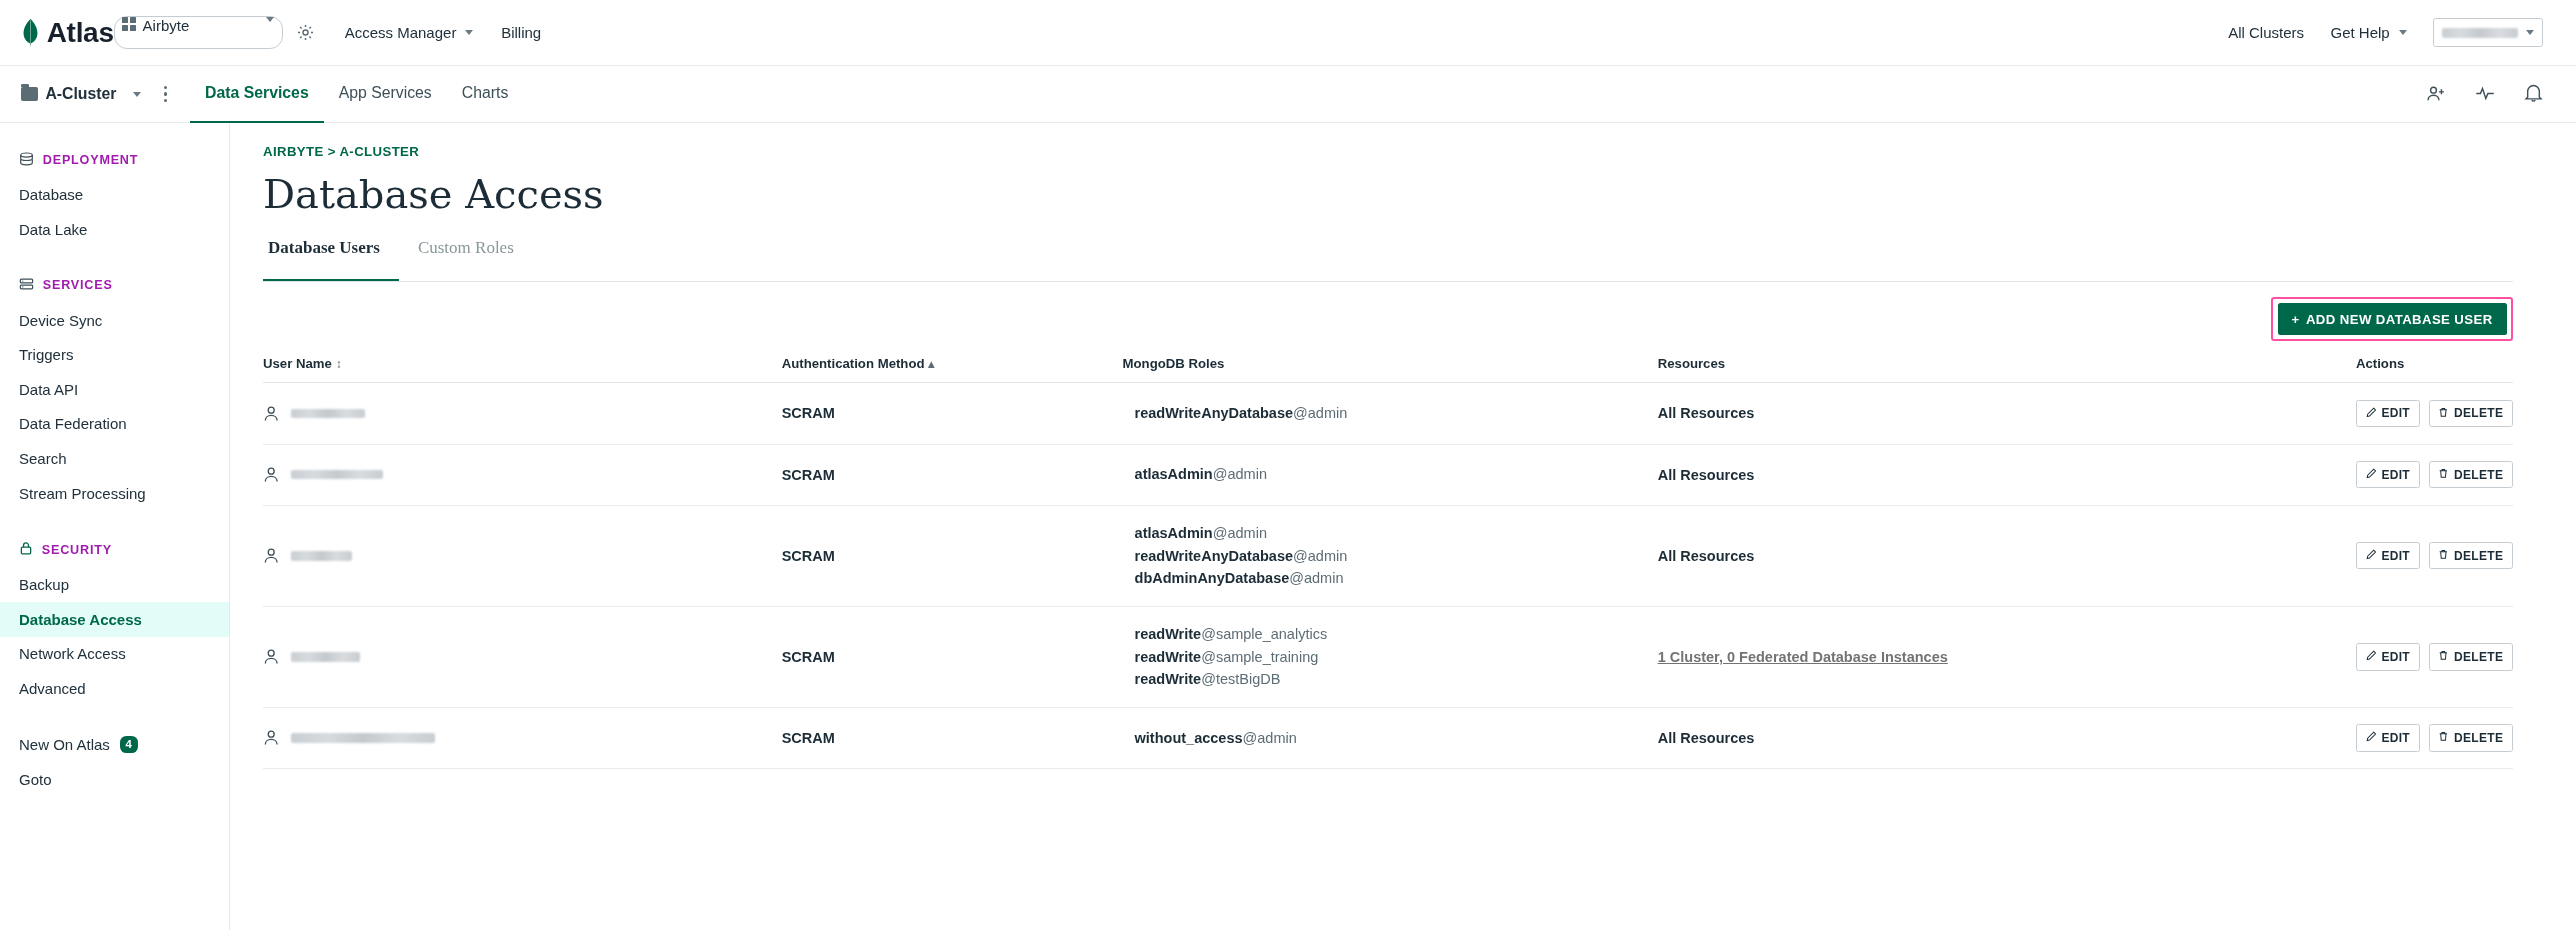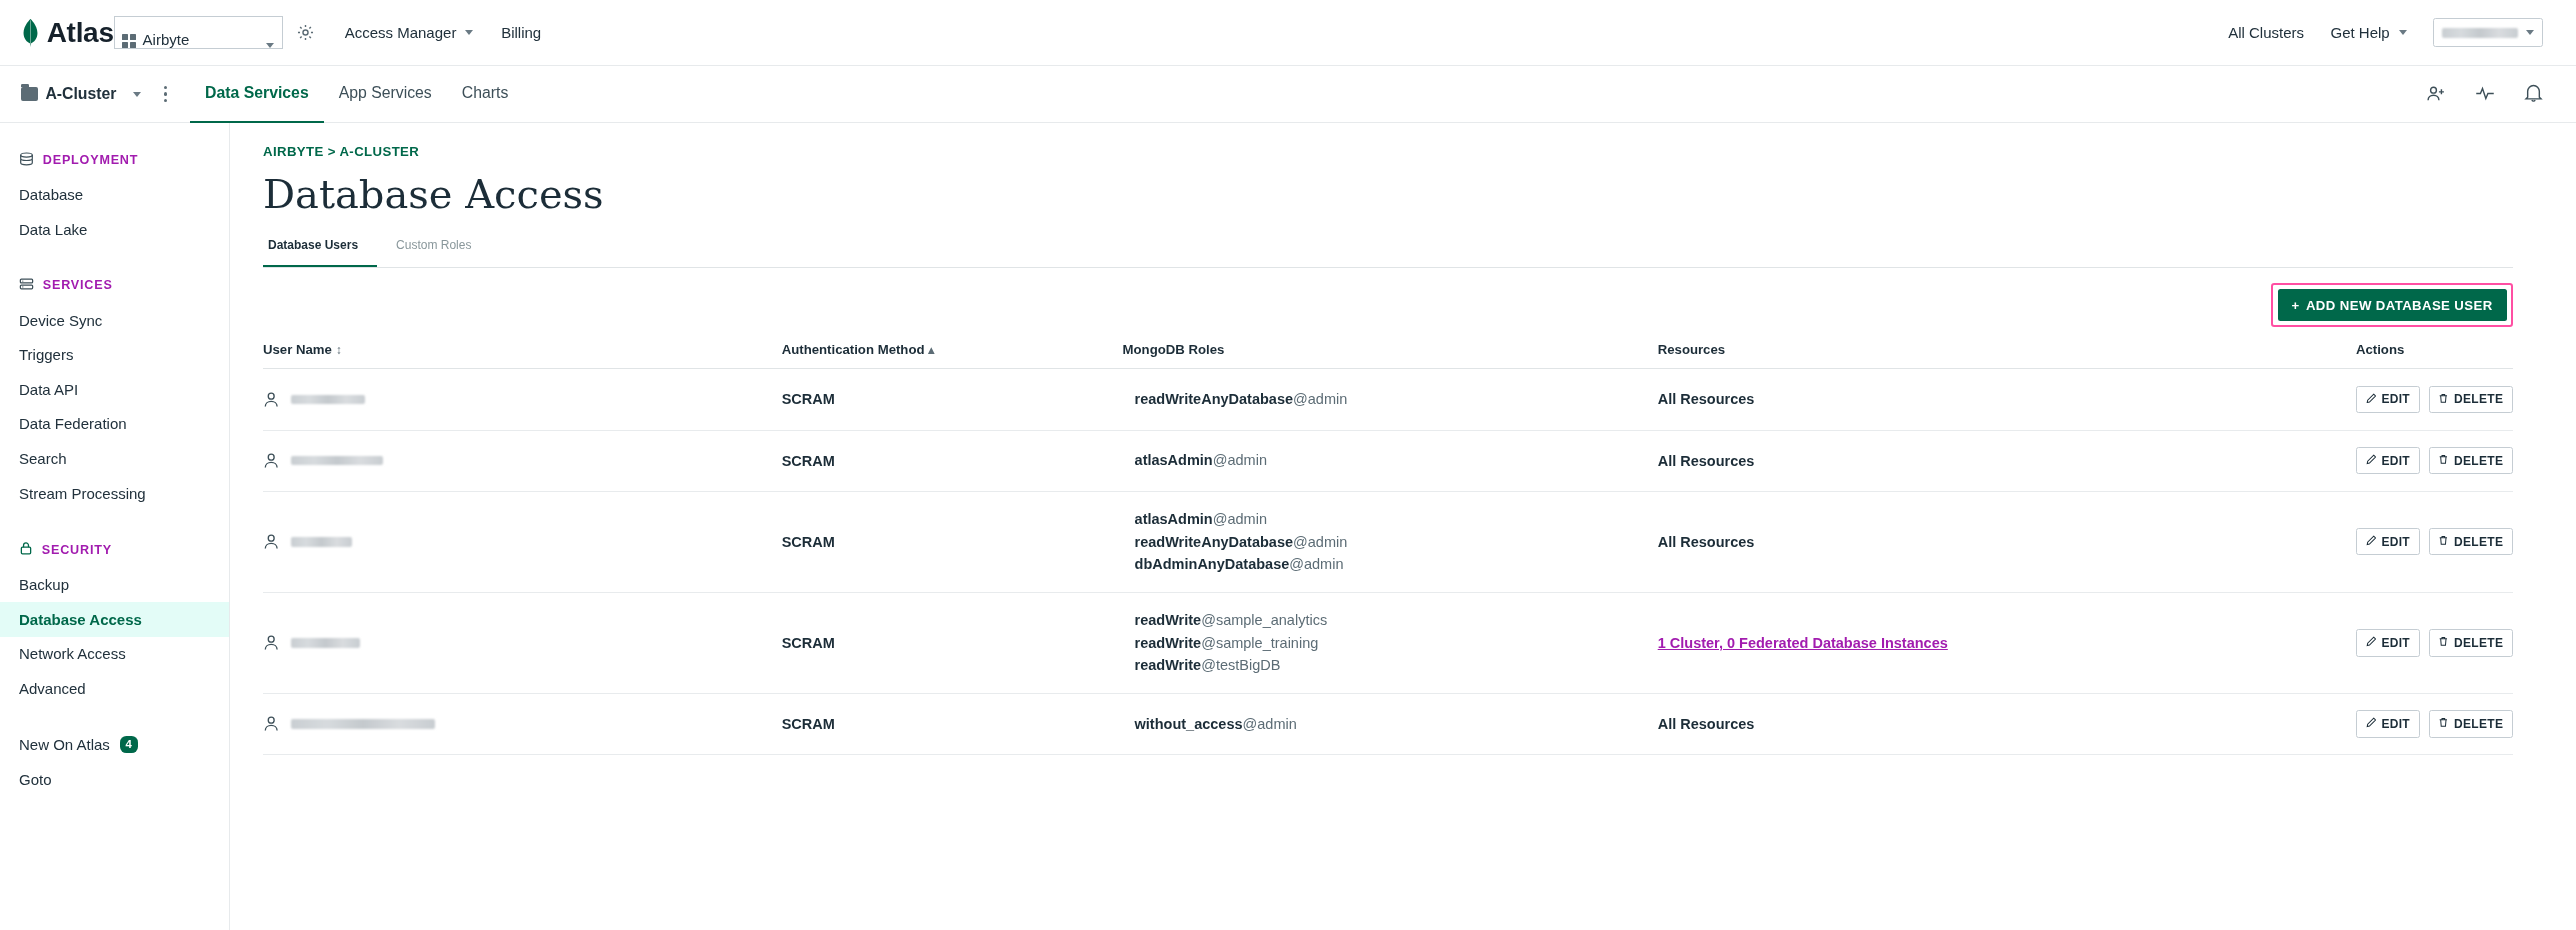--- a/index.html
+++ b/index.html
@@ -22,22 +22,22 @@
     padding: 0 33px 0 21.4px;
     background: #fff;
   }
   .brand { display: flex; align-items: center; gap: 6.3px; }
   .brand-leaf { width: 19px; height: 26.5px; position: relative; }
   .brand-leaf svg { display: block; }
   .brand-text { font-size: 28px; font-weight: 700; letter-spacing: -0.3px; color: #16212b; }
 
   .project-select {
     width: 169px; height: 33px;
-    border: 0.6px solid #c5cdd3; border-radius: 0;
-    display: flex; align-items: flex-end; padding: 0 7.6px; gap: 6.3px;
+    border: 0.6px solid #c5cdd3; border-radius: 13px;
+    display: flex; align-items: flex-start; padding: 0 7.6px; gap: 6.3px;
     background: #fff; font-size: 15px; color: #21313c;
   }
   .grid-icon { width: 14px; height: 14px; display:grid; grid-template-columns: 1fr 1fr; grid-template-rows: 1fr 1fr; gap: 1.9px; }
   .grid-icon i { background: #5c6c75; border-radius: 0.6px; display:block; }
   .caret { width: 0; height: 0; border-left: 4.4px solid transparent; border-right: 4.4px solid transparent; border-top: 5px solid #6a7a84; margin-left: auto; }
 
   .gear-btn { margin-left: 12.6px; width: 21.4px; height: 21.4px; display:flex; align-items:center; justify-content:center; }
   .nav-link { font-size: 15px; color: #21313c; margin-left: 28px; display: flex; align-items: center; gap: 6.3px; }
   .nav-link .caret { margin-left: 2.5px; }
 
@@ -93,21 +93,21 @@
     border-radius: 6.3px; padding: 1.3px 5.7px; line-height: 1.3;
   }
   .side-gap { height: 21.4px; }
 
   
   .main { flex: 1 1 auto; padding: 21.4px 63px 0 33px; overflow: hidden; }
   .breadcrumb { font-size: 13.2px; font-weight: 700; letter-spacing: 0.4px; color: #00684a; margin-bottom: 11.3px; }
   .page-title { font-family: "DejaVu Serif", serif; font-size: 40px; font-weight: 400; color: #1c2d38; margin: 0 0 21.4px 0; }
 
   .tabs { display:flex; gap: 0; border-bottom: 0.6px solid #e0e4e6; margin-bottom: 0; }
-  .tab { font-size: 12px; padding: 0 19px 13px 19px; color: #89979b; }
+  .tab { font-size: 17px; padding: 0 19px 21px 19px; color: #89979b; font-family: Liberation Serif, serif; }
   .tab:first-child { padding-left: 5px; }
   .tab.active { color: #1c2d38; font-weight: 700; border-bottom: 2.5px solid #00684a; }
 
   .action-row { height: 74px; display:flex; align-items:center; justify-content: flex-end; }
   .add-user-outline {
     border: 2.5px solid #ff4fa3; border-radius: 3.2px; padding: 4.4px;
     display: inline-block;
   }
   .btn-primary {
     background: #00684a; color: #fff; border: none; border-radius: 2.5px;
@@ -129,21 +129,21 @@
   .col-roles { width: 539px; margin-top: 40px; }
   .col-res { width: 706px; }
   .col-actions { text-align: left; }
 
   .user-cell { display:flex; align-items:center; gap: 11.3px; }
   .person-icon { width: 16.4px; height: 17.7px; flex: 0 0 16.4px; }
   .auth { font-weight: 700; color: #1c2d38; }
   .role { line-height: 1.55; color: #5c6c75; }
   .role b { color: #1c2d38; padding-left: 12px; }
   .res { font-weight: 700; color: #1c2d38; }
-  .res.link { color: #a21caf; text-decoration: underline; }
+  .res.link { color: #737373; text-decoration: underline; }
 
   .actions { display:flex; gap: 8.8px; }
   .btn-sm {
     border: 0.6px solid #c5cdd3; border-radius: 2.5px; background: #fff;
     font-size: 12px; font-weight: 700; letter-spacing: 0.3px; color: #1c2d38;
     padding: 5.7px 8.8px; display:flex; align-items:center; gap: 5px;
     font-family: "Liberation Sans", sans-serif;
   }
   .ic { width: 10.7px; height: 10.7px; display:inline-block; }
 </style>

